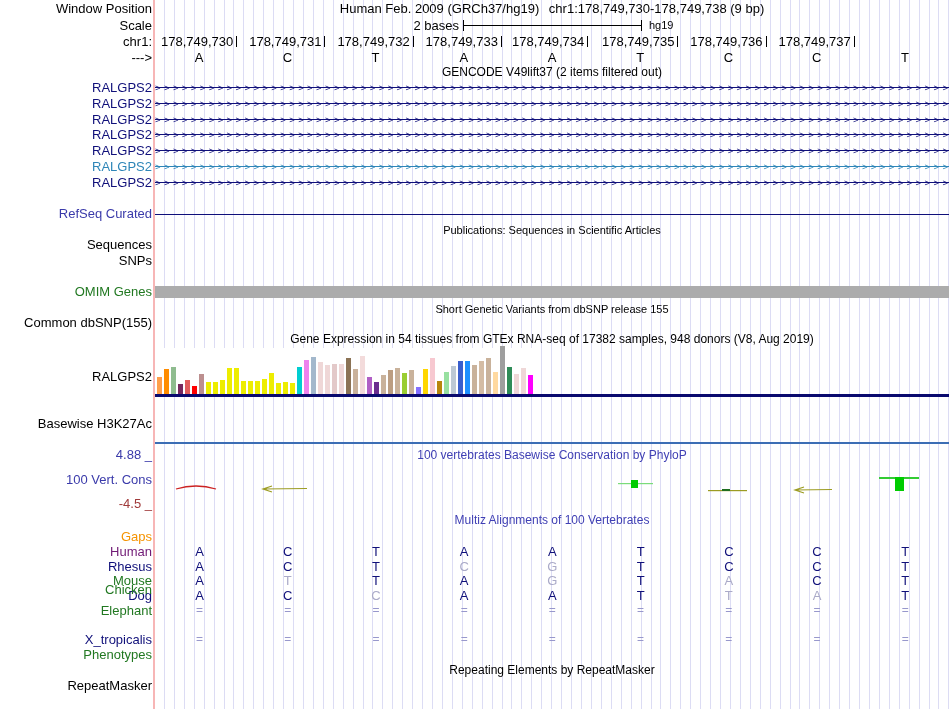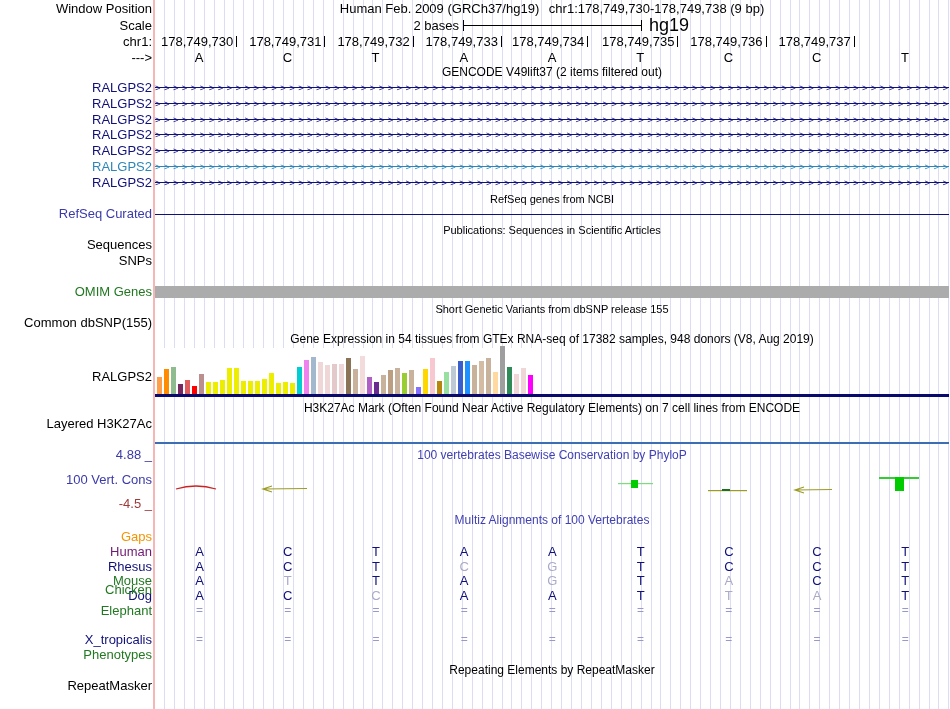--- a/index.html
+++ b/index.html
@@ -46,21 +46,21 @@
   <div class="ctitle f13" style="top:2px">
     <span>Human Feb. 2009 (GRCh37/hg19)</span>
     <span style="margin-left:6px">chr1:178,749,730-178,749,738 (9 bp)</span>
   </div>
 
   <div class="llabel" style="top:19px">Scale</div>
   <div style="position:absolute;left:355px;top:19px;width:104px;text-align:right;font-size:13px;line-height:13px">2 bases</div>
   <div id="scale-ruler">
       <div class="mid"></div>
     </div>
-  <div style="position:absolute;left:649px;top:19px;font-size:18px;line-height:13px">hg19</div>
+  <div style="position:absolute;left:649px;top:19px;font-size:11px;line-height:13px">hg19</div>
 
   <div class="llabel" style="top:35px">chr1:</div>
   <div id="coords">
       <div class="coord" style="left: 155px; width: 88.2222px;">
         <span>178,749,730</span>
         <span class="ctick"></span>
       </div>
       <div class="coord" style="left: 243.222px; width: 88.2222px;">
         <span>178,749,731</span>
         <span class="ctick"></span>
@@ -136,21 +136,20 @@
         <div class="geneline"></div>
         <div class="genearrows">&gt;&gt;&gt;&gt;&gt;&gt;&gt;&gt;&gt;&gt;&gt;&gt;&gt;&gt;&gt;&gt;&gt;&gt;&gt;&gt;&gt;&gt;&gt;&gt;&gt;&gt;&gt;&gt;&gt;&gt;&gt;&gt;&gt;&gt;&gt;&gt;&gt;&gt;&gt;&gt;&gt;&gt;&gt;&gt;&gt;&gt;&gt;&gt;&gt;&gt;&gt;&gt;&gt;&gt;&gt;&gt;&gt;&gt;&gt;&gt;&gt;&gt;&gt;&gt;&gt;&gt;&gt;&gt;&gt;&gt;&gt;&gt;&gt;&gt;&gt;&gt;&gt;&gt;&gt;&gt;&gt;&gt;&gt;&gt;&gt;&gt;&gt;&gt;&gt;&gt;&gt;&gt;&gt;&gt;&gt;&gt;&gt;&gt;&gt;&gt;&gt;&gt;&gt;&gt;&gt;&gt;&gt;&gt;&gt;&gt;</div>
       </div>
       <div class="llabel" style="top: 176px; color: rgb(16, 16, 122);">RALGPS2</div>
       <div class="generow" style="top: 176px; color: rgb(16, 16, 122);">
         <div class="geneline"></div>
         <div class="genearrows">&gt;&gt;&gt;&gt;&gt;&gt;&gt;&gt;&gt;&gt;&gt;&gt;&gt;&gt;&gt;&gt;&gt;&gt;&gt;&gt;&gt;&gt;&gt;&gt;&gt;&gt;&gt;&gt;&gt;&gt;&gt;&gt;&gt;&gt;&gt;&gt;&gt;&gt;&gt;&gt;&gt;&gt;&gt;&gt;&gt;&gt;&gt;&gt;&gt;&gt;&gt;&gt;&gt;&gt;&gt;&gt;&gt;&gt;&gt;&gt;&gt;&gt;&gt;&gt;&gt;&gt;&gt;&gt;&gt;&gt;&gt;&gt;&gt;&gt;&gt;&gt;&gt;&gt;&gt;&gt;&gt;&gt;&gt;&gt;&gt;&gt;&gt;&gt;&gt;&gt;&gt;&gt;&gt;&gt;&gt;&gt;&gt;&gt;&gt;&gt;&gt;&gt;&gt;&gt;&gt;&gt;&gt;&gt;&gt;&gt;</div>
       </div>
     </div>
 
-  <div class="ctitle f11" style="top:193px">RefSeq genes from NCBI</div>
   <div id="refseq-line"></div>
   <div class="llabel bluelab" style="top:207px">RefSeq Curated</div>
 
   <div class="ctitle f11" style="top:224px">Publications: Sequences in Scientific Articles</div>
   <div class="llabel" style="top:238px">Sequences</div>
   <div class="llabel" style="top:254px">SNPs</div>
 
   <div id="omim-bar" style="background: rgb(172, 172, 172);"></div>
   <div class="llabel greenlab" style="top:285px">OMIM Genes</div>
 
@@ -210,22 +209,21 @@
       <div class="gbar" style="left: 338px; height: 22px; background: rgb(255, 217, 160);"></div>
       <div class="gbar" style="left: 345px; height: 48px; background: rgb(158, 158, 158);"></div>
       <div class="gbar" style="left: 352px; height: 27px; background: rgb(46, 139, 87);"></div>
       <div class="gbar" style="left: 359px; height: 20px; background: rgb(239, 215, 215);"></div>
       <div class="gbar" style="left: 366px; height: 26px; background: rgb(239, 215, 215);"></div>
       <div class="gbar" style="left: 373px; height: 19px; background: rgb(255, 0, 255);"></div>
     </div>
   <div class="llabel" style="top:370px">RALGPS2</div>
   <div id="gtex-baseline"></div>
 
-  <div class="ctitle f12" style="top:402px">H3K27Ac Mark (Often Found Near Active Regulatory Elements) on 7 cell lines from ENCODE</div>
-  <div class="llabel" style="top:417px">Layered H3K27Ac</div>
+  <div class="llabel" style="top:417px">Basewise H3K27Ac</div>
   <div id="h3k-line"></div>
 
   <div class="ctitle f12 blue" style="top:449px">100 vertebrates Basewise Conservation by PhyloP</div>
   <div class="llabel bluelab" style="top:448px">4.88 _</div>
   <div class="llabel bluelab" style="top:473px">100 Vert. Cons</div>
   <div class="llabel darkred" style="top:497px">-4.5 _</div>
   <svg id="cons-svg" width="794" height="28">
       <path d="M21,19 Q41,13 61,19" fill="none" stroke="#CC2222" stroke-width="1.3"></path>
       <path d="M108,19 L152,18.5 M117,16 L108,19 L117,22" fill="none" stroke="#9C9C22" stroke-width="1.2"></path>
       <rect x="463" y="13" width="35" height="1.2" fill="#7ADC7A"></rect>

